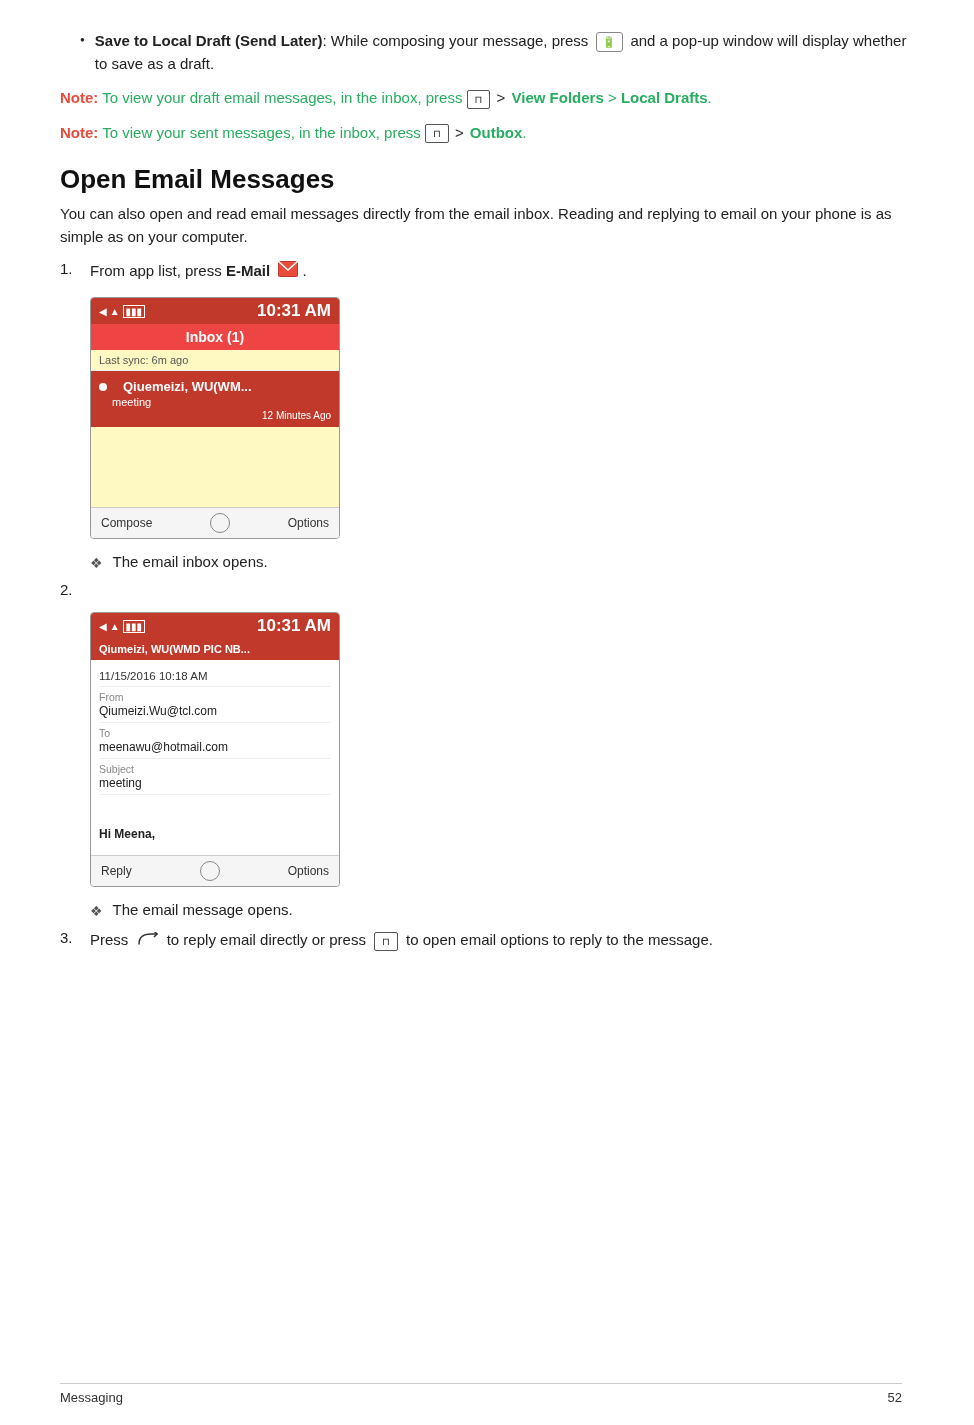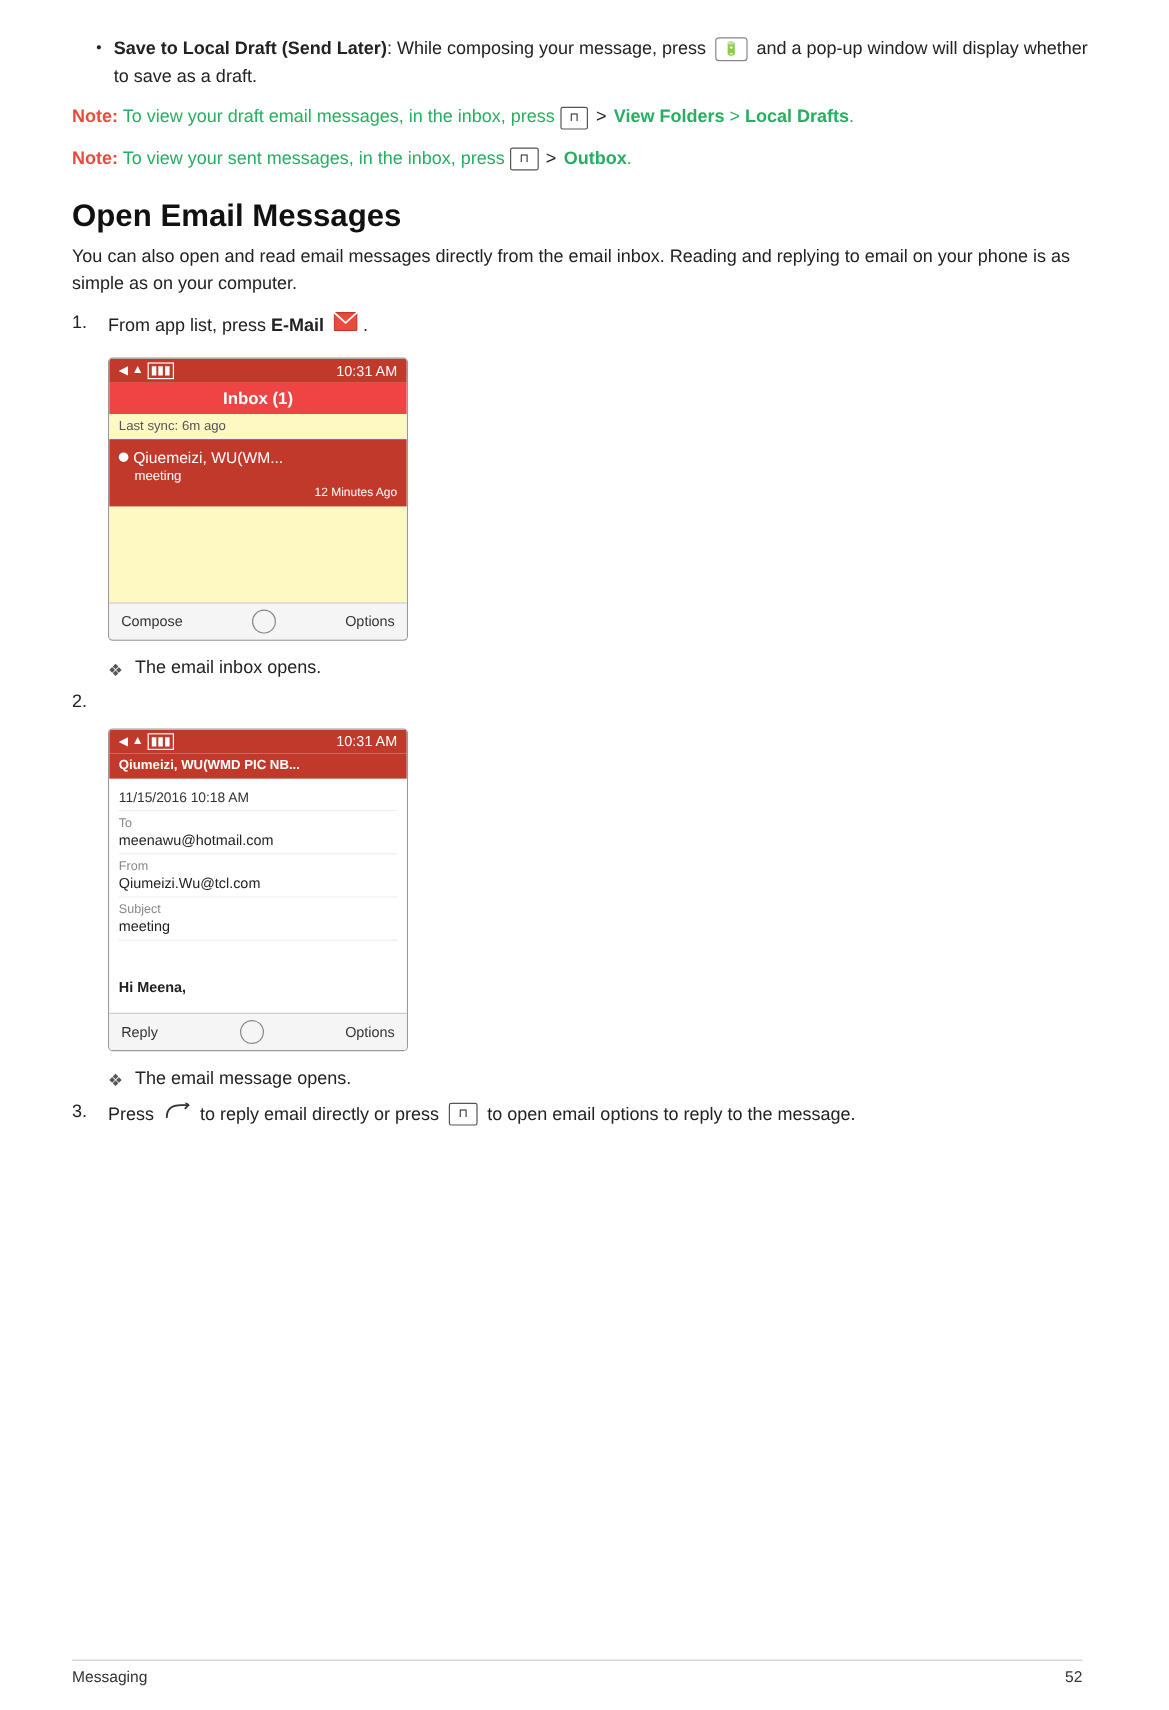--- a/index.html
+++ b/index.html
@@ -103,21 +103,21 @@
       justify-content: space-between;
       align-items: center;
       padding: 3px 8px;
       font-size: 11px;
     }
     .status-icons {
       display: flex;
       gap: 3px;
       align-items: center;
     }
-    .time-text { font-size: 12px; font-weight: normal; }
+    .time-text { font-size: 17px; font-weight: bold; }
 
     .phone-header-bar {
       background: #ef4444;
       color: #fff;
       text-align: center;
       padding: 5px 8px;
       font-size: 14px;
       font-weight: bold;
     }
 
@@ -132,24 +132,24 @@
       border-bottom: 1px solid #eee;
     }
 
     .email-row {
       background: #c0392b;
       padding: 8px 8px 6px 8px;
       color: #fff;
     }
     .email-row-sender {
       font-size: 13px;
-      font-weight: normal;
+      font-weight: bold;
       display: flex;
       align-items: center;
-      gap: 4px;
+      gap: 16px;
     }
     .email-dot {
       width: 8px;
       height: 8px;
       background: #fff;
       border-radius: 50%;
       display: inline-block;
       flex-shrink: 0;
     }
     .email-row-subject {
@@ -338,26 +338,26 @@
     <span class="time-text">10:31 AM</span>
   </div>
 
   <div class="email-detail-header">Qiumeizi, WU(WMD PIC NB...</div>
 
   <div style="padding:6px 8px 0 8px; background:#fff;">
     <div class="detail-row">
       <span>11/15/2016 10:18 AM</span>
     </div>
     <div class="detail-row">
+      <div class="detail-label">From</div>
+      <div class="detail-value">Qiumeizi.Wu@tcl.com</div>
+    </div>
+    <div class="detail-row">
       <div class="detail-label">To</div>
       <div class="detail-value">meenawu@hotmail.com</div>
-    </div>
-    <div class="detail-row">
-      <div class="detail-label">From</div>
-      <div class="detail-value">Qiumeizi.Wu@tcl.com</div>
     </div>
     <div class="detail-row">
       <div class="detail-label">Subject</div>
       <div class="detail-value">meeting</div>
     </div>
     <div class="email-body-text">Hi Meena,</div>
     <div style="height:10px;"></div>
   </div>
 
   <div class="phone-bottom-bar">

